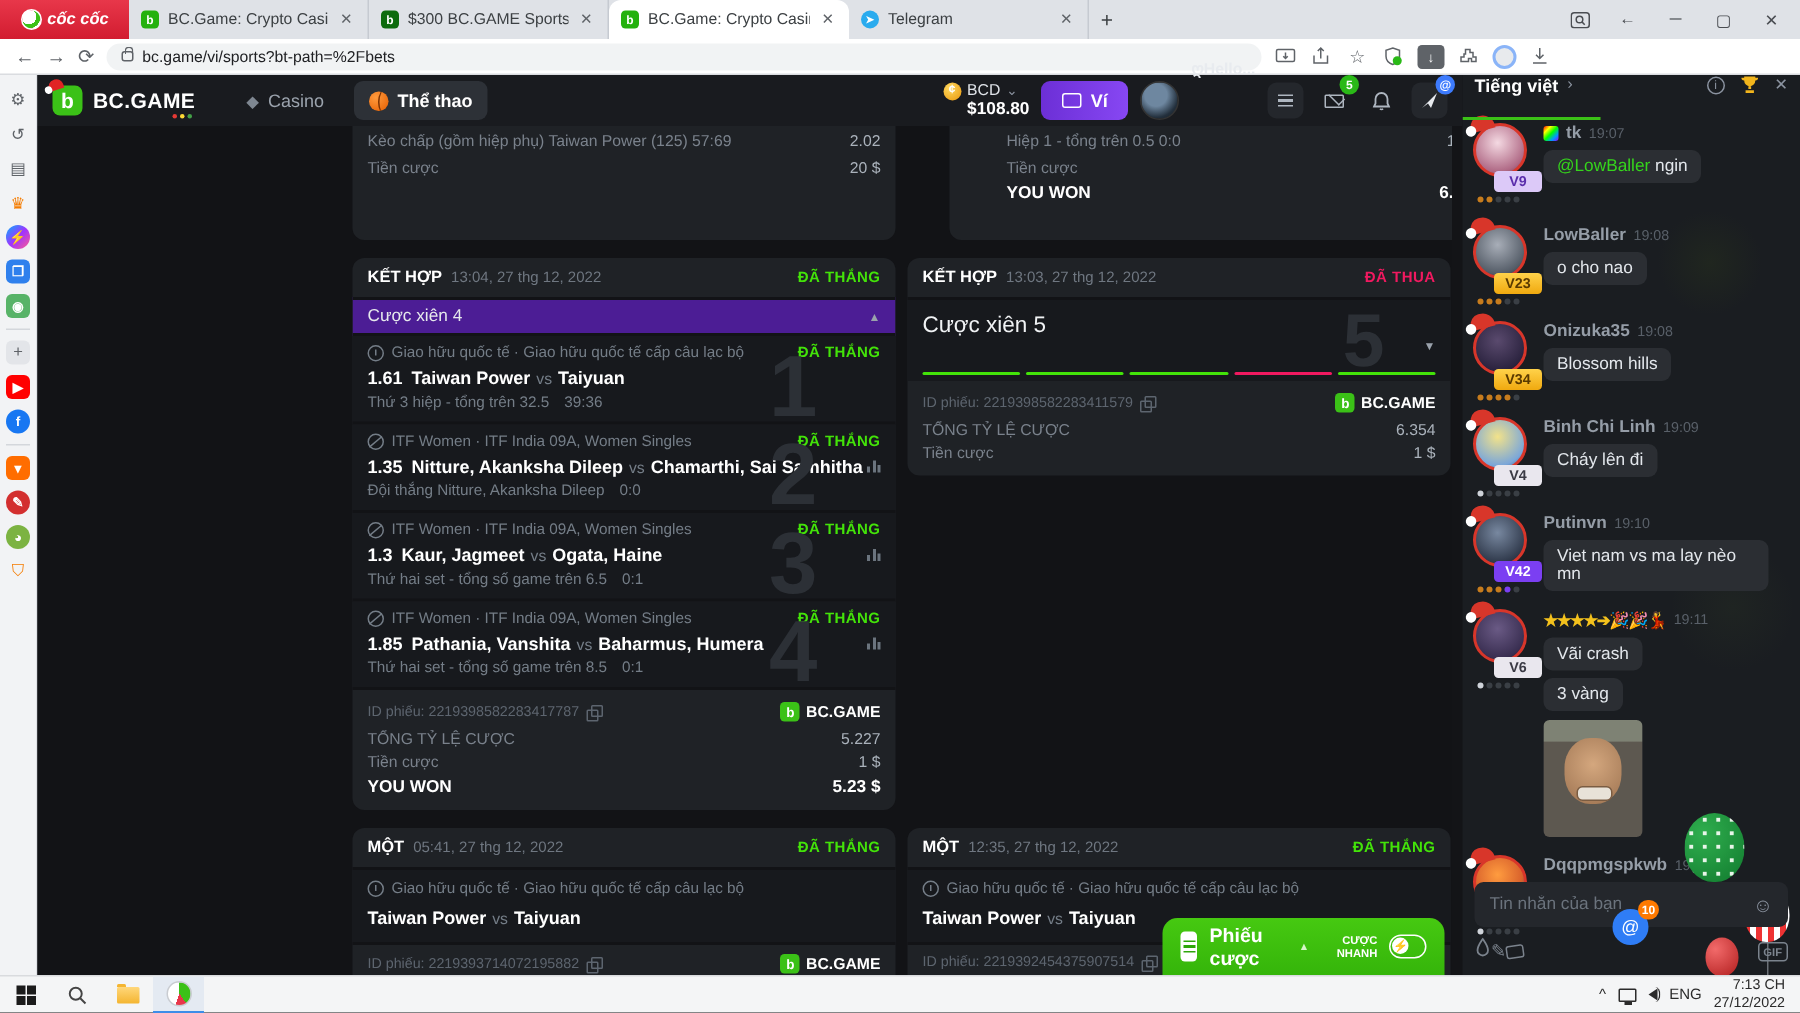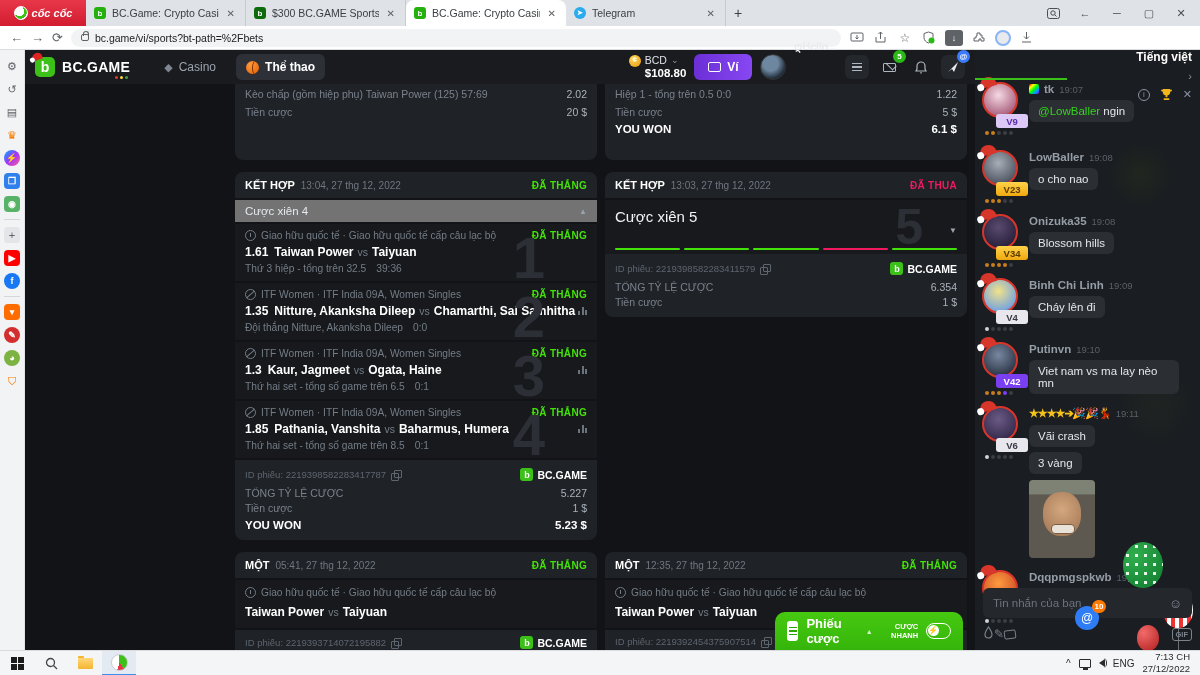--- a/index.html
+++ b/index.html
@@ -67,21 +67,21 @@
   .lines i { display:block; width:10px; height:1.6px; background:#aeb6c0; margin:2px 0; }
 
   
   #content { position:absolute; top:34px; left:0; width:943px; height:566px; background:#121316; overflow:hidden; }
   .card { position:absolute; width:362px; background:#1f2226; border-radius:8px; overflow:hidden; font-size:11px; }
   .chead { height:26px; display:flex; align-items:center; gap:6px; padding:0 10px; }
   .ctype { color:#fff; font-weight:bold; font-size:11px; }
   .cdate { color:#6f7781; font-size:10px; }
   .status { margin-left:auto; font-size:10px; font-weight:bold; letter-spacing:.3px; }
   .status.w { color:#43e309; } .status.l { color:#f11960;padding-left:40px; }
-  .subrow { background:#737373; border-top:2px solid #121316; border-bottom:2px solid #121316; height:26px; display:flex; align-items:center; padding:0 10px; color:#e6e9ec; font-size:11.5px; }
+  .subrow { background:#4c1d95; border-top:2px solid #121316; border-bottom:2px solid #121316; height:26px; display:flex; align-items:center; padding:0 10px; color:#e6e9ec; font-size:11.5px; }
   .subrow .caret { margin-left:auto; color:#9aa2ac; font-size:8px; }
   .leg { background:#17191d; border-bottom:2px solid #121316; padding:6px 10px 7px; position:relative; }
   .leg .lg { display:flex; align-items:center; gap:5px; color:#747d87; font-size:10.2px; }
   .leg .sel { margin-top:4px; font-size:12px; color:#fff; }
   .leg .sel .odds { font-weight:bold; margin-right:6px; }
   .leg .sel b { font-weight:bold; }
   .leg .sel .vs { color:#747d87; font-weight:normal; margin:0 4px; font-size:10.5px; }
   .leg .mkt { margin-top:4px; color:#747d87; font-size:10.2px; display:flex; gap:10px; }
   .wmark { position:absolute; right:52px; bottom:-6px; font-size:58px; font-weight:bold; color:#2c3036; line-height:1; pointer-events:none; }
   .chart-ic { position:absolute; right:10px; top:50%; margin-top:-5px; display:flex; align-items:flex-end; gap:1.5px; }
@@ -115,21 +115,21 @@
   .bs-ic { width:16px; height:20px; background:#fff; border-radius:3px; display:flex; flex-direction:column; justify-content:center; gap:2px; align-items:center; }
   .bs-ic i { width:8px; height:1.5px; background:#2ea60a; display:block; }
   #betslip .lbl { color:#fff; font-weight:bold; font-size:13px; }
   #betslip .up { color:#d7f7c8; font-size:7px; }
   #betslip .quick { margin-left:auto; color:#fff; font-weight:bold; font-size:7.5px; text-align:right; line-height:1.2; }
   .toggle { width:34px; height:16px; border:1.5px solid #fff; border-radius:9px; position:relative; }
   .toggle .knob { position:absolute; left:1px; top:1px; width:11px; height:11px; background:#fff; border-radius:50%; display:flex; align-items:center; justify-content:center; color:#2ea60a; font-size:8px; font-weight:bold; }
 
   
   #chat { position:absolute; top:0; right:0; width:225px; height:600px; background:#1a1d21; overflow:hidden; }
-  #chathead { height:30px; display:flex; align-items:flex-end; padding:0 8px; gap:6px; position:relative; z-index:3;flex-direction:column; }
+  #chathead { height:30px; display:flex; align-items:flex-start; padding:0 8px; gap:6px; position:relative; z-index:3; }
   #chathead .t { color:#fff; font-weight:bold; font-size:12px; }
   #chathead .chev { color:#8b93a0; font-size:11px; }
   #chathead .right { margin-left:auto; display:flex; align-items:center; gap:10px; color:#8b93a0; }
   .underline { position:absolute; left:0; bottom:0; width:92px; height:2px; background:#3bc117; }
   .info-ic { width:12px; height:12px; border:1.2px solid #8b93a0; border-radius:50%; font-size:8px; display:flex; align-items:center; justify-content:center; color:#8b93a0; }
   .trophy { width:13px; height:13px; }
   #msgs { position:relative; height:510px; z-index:2; }
   .deco { position:absolute; border-radius:50%; pointer-events:none; }
   .msg { position:relative; padding-left:54px; margin-bottom:6px; }
   .mav { position:absolute; left:7px; top:2px; width:36px; height:36px; border-radius:50%; border:2px solid #d8362a; }
@@ -363,21 +363,21 @@
     <div class="card" style="left:210px; top:0; height:76px; border-radius:0 0 8px 8px;">
       <div class="totrow" style="margin-top:4px;padding:0 10px;">
           <span>Kèo chấp (gồm hiệp phụ) Taiwan Power (125)  57:69</span>
           <span class="v">2.02</span>
         </div>
       <div class="totrow" style="padding:0 10px;">
           <span>Tiền cược</span>
           <span class="v">20 $</span>
         </div>
     </div>
-    <div class="card" style="left:580px; top:0; height:76px; border-radius:0 0 8px 8px;">
+    <div class="card" style="left:608px; top:0; height:76px; border-radius:0 0 8px 8px;padding-left:28px;">
       <div class="totrow" style="margin-top:4px;padding:0 10px;">
           <span>Hiệp 1 - tổng trên 0.5  0:0</span>
           <span class="v">1.22</span>
         </div>
       <div class="totrow" style="padding:0 10px;">
           <span>Tiền cược</span>
           <span class="v">5 $</span>
         </div>
       <div class="wonrow" style="padding:0 10px;">
           <span>YOU WON</span>

